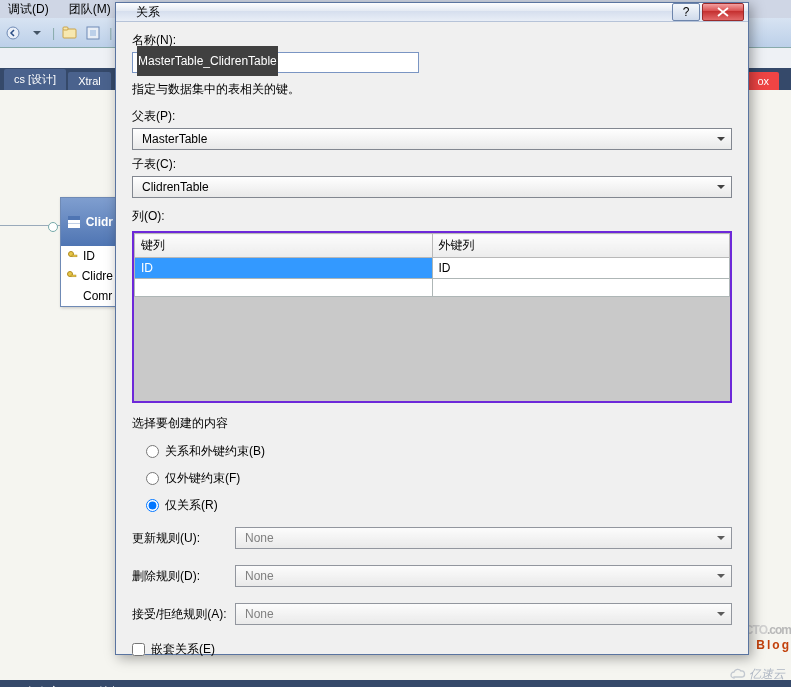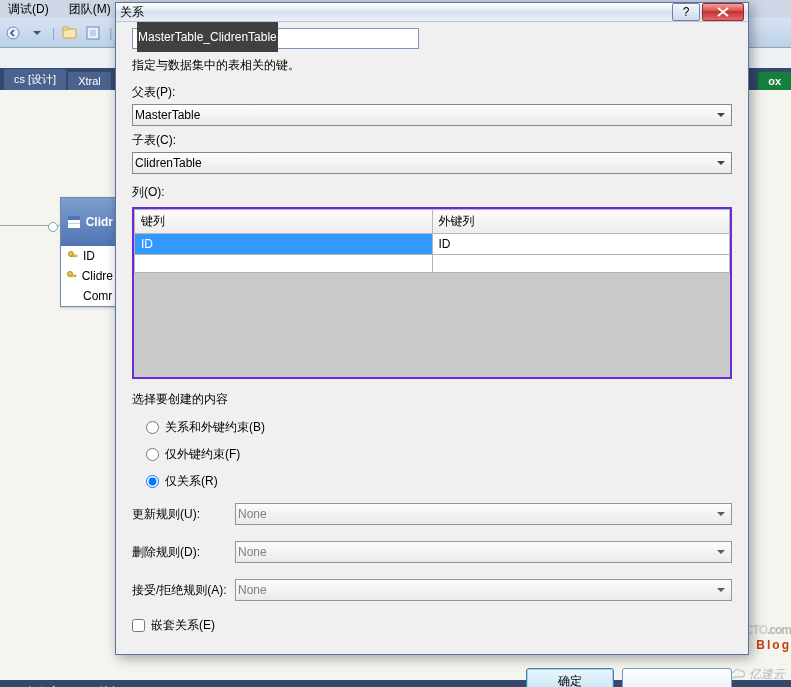--- a/index.html
+++ b/index.html
@@ -26,35 +26,35 @@
 .watermark{position:absolute; right:0; bottom:-4px; text-align:right; color:#aaa; pointer-events:none;}
 .watermark .w1{font-size:26px; font-weight:900; font-family:Arial Black, Arial; color:#d0d0d0; letter-spacing:-1px; line-height:0.9;}
 .watermark .w1 b{color:#b8b8b8;}
 .watermark .w2{font-size:12px; color:#bcbcbc; font-weight:bold; letter-spacing:2px;}
 .watermark .w2 span{color:#c2410c;}
 .watermark2{position:absolute; right:6px; bottom:4px; font-size:13px; color:#aeb6c3; font-style:italic; display:flex; align-items:center; gap:0;}
 .watermark2 svg{opacity:.7;}
 
 
 .dialog { position:absolute; left:115px; top:2px; width:634px; height:653px; background:#f0f0f0; border:1px solid #5a74a0; box-shadow:3px 3px 12px rgba(0,0,0,.35); display:flex; flex-direction:column;}
-.titlebar { height:28px; background:linear-gradient(#fdfdfe,#e3e9f3 45%,#d6dfee 46%,#e9eef7); display:flex; align-items:center; padding:0 4px 0 4px; border-bottom:1px solid #b6c3d8;}
+.titlebar { height:28px; background:linear-gradient(#fdfdfe,#e3e9f3 45%,#d6dfee 46%,#e9eef7); display:flex; align-items:center; padding:0 4px 0 20px; border-bottom:1px solid #b6c3d8;}
 .titlebar .ttl{flex:1; color:#000;}
 .titlebar .winbtn{ width:28px; height:18px; margin-left:2px; border:1px solid #6d85ac; border-radius:2px; background:linear-gradient(#f4f7fb,#cfdaeb); display:flex; align-items:center; justify-content:center; font-size:10px;}
 .titlebar .winbtn.close{ width:42px; background:linear-gradient(#f3a0a0,#d94d4d 45%,#c53030 46%,#e26a6a); color:#fff; border-color:#9a2a2a;}
 .dlgbody{ flex:1; padding:6px 16px 10px; display:flex; flex-direction:column;}
 
 .field-label{ margin-top:4px; margin-bottom:3px;}
 .text-input{ width:287px; height:21px; border:1px solid #7a95c3; background:#fff; padding:1px 4px; }
 .text-input .sel{ background:#404040; color:#fff; padding:8px 1px;}
 .hint{ margin:8px 0 6px; }
 .hint2{ margin:12px 0 6px;}
 
 .two-col{ display:flex; gap:2px;flex-direction:column;}
 .two-col .col{ flex:1;}
-.combo{ height:22px; border:1px solid #828790; background:linear-gradient(#fff,#e9e9e9); display:flex; align-items:center; padding:0 2px; position:relative;}
+.combo{ height:22px; border:1px solid #828790; background:linear-gradient(#fff,#e9e9e9); display:flex; align-items:center; padding:0 9px; position:relative;}
 .combo::after{ content:""; position:absolute; right:6px; top:50%; margin-top:-2px; border:4px solid transparent; border-top-color:#424242;}
 
 .grid-wrap{ margin-top:3px; border:2px solid #6d28d9; background:#c9c9c9; height:172px; overflow:hidden;}
 table.grid{ width:100%; border-collapse:collapse; background:#c9c9c9;}
 table.grid th{ background:linear-gradient(#fcfcfc,#ececec); border:1px solid #b8b8b8; text-align:left; padding:3px 6px; font-weight:normal;}
 table.grid td{ border:1px solid #aeb6b6; padding:3px 6px; background:#fff; height:18px;}
 table.grid tr.selected td.first{ background:#3399ff; color:#fff;}
 table.grid tr.empty td{ background:#fff;}
 .grid-filler{ height:108px; background:#c9c9c9;}
 
@@ -107,21 +107,21 @@
       <svg width="12" height="12">
         <path d="M2 1 L10 6 L2 11 Z" fill="#2e9a3b"></path>
       </svg>
     </span>
 </div>
 <div style="height:20px;background:#eef1f5;"></div>
 <div class="bg-tabbar">
   <div class="tab">cs [设计]</div>
   <div class="tab">Xtral</div>
   <div style="flex:1"></div>
-  <div class="tab" style="background:#15803d; margin-right:0; border-radius:2px 2px 0 0;font-weight:bold;">ox</div>
+  <div class="tab" style="background:#ef4444; margin-right:12px; border-radius:2px 2px 0 0;">ox</div>
 </div>
 <div class="bg-canvas">
   <div class="connector"></div>
   <div class="tree-card">
     <div class="tree-head">
       <span class="ico">
           <svg width="12" height="12">
             <rect width="12" height="12" fill="#fff"></rect>
             <rect width="12" height="3" fill="#4f75b3"></rect>
             <rect y="3" width="12" height="1" fill="#4f75b3"></rect>
@@ -178,20 +178,21 @@
     <div class="winbtn">
         <span>?</span>
       </div>
     <div class="winbtn close">
       <svg width="12" height="10">
           <path d="M1 1 L11 9 M11 1 L1 9" stroke="#fff" stroke-width="1.8"></path>
         </svg>
     </div>
   </div>
   <div class="dlgbody">
+    <div class="field-label">名称(N):</div>
     <div class="text-input">
       <span class="sel">MasterTable_ClidrenTable</span>
     </div>
 
     <div class="hint">指定与数据集中的表相关的键。</div>
 
     <div class="two-col">
       <div class="col">
         <div class="field-label">父表(P):</div>
         <div class="combo">

